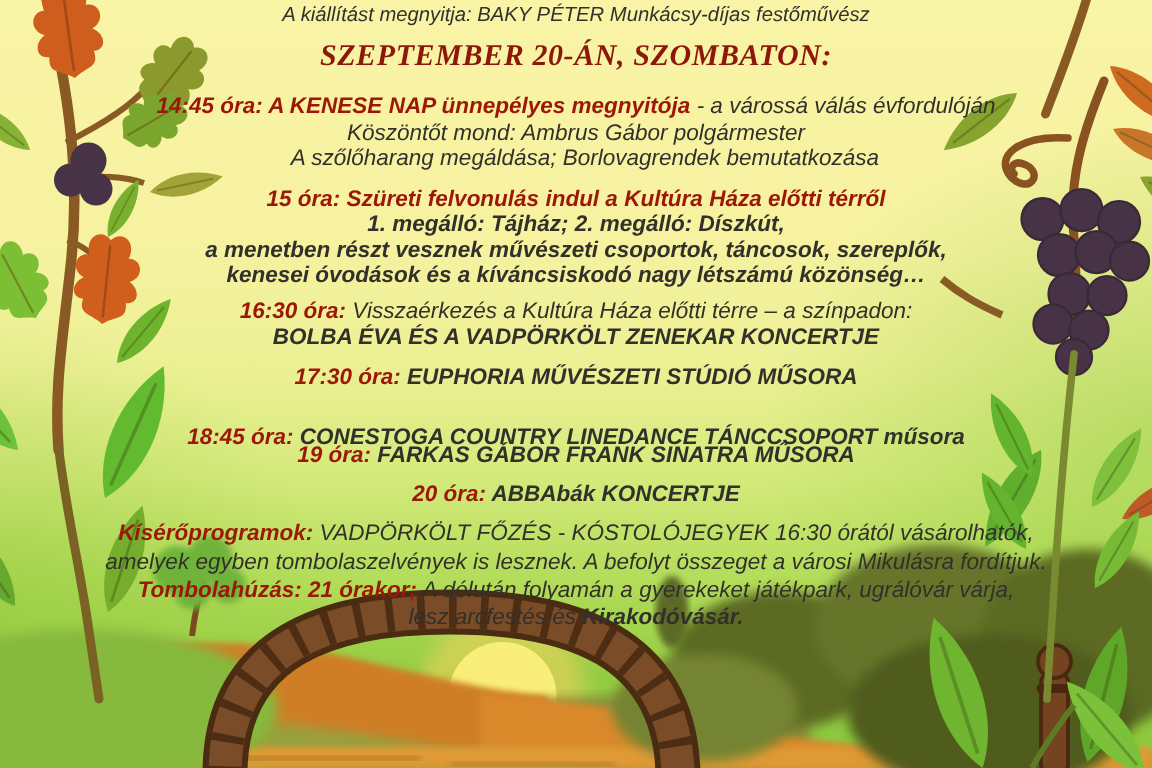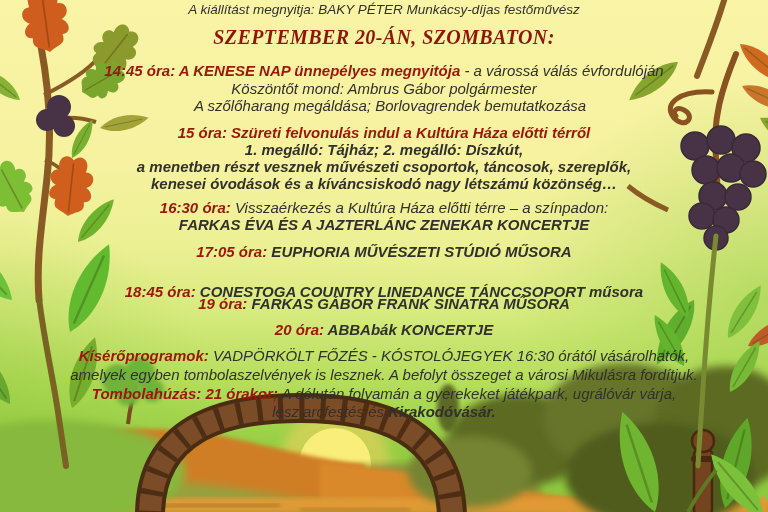--- a/index.html
+++ b/index.html
@@ -190,23 +190,23 @@
     <div class="line fs-body l1445a"><span class="t-red">14:45 óra: A KENESE NAP ünnepélyes megnyitója</span><span class="t-dark"> - a várossá válás évfordulóján</span></div>
     <div class="line fs-body l1445b t-dark">Köszöntőt mond: Ambrus Gábor polgármester</div>
     <div class="line fs-body l1445c t-dark">A szőlőharang megáldása; Borlovagrendek bemutatkozása</div>
 
     <div class="line fs-body l15a t-red">15 óra: Szüreti felvonulás indul a Kultúra Háza előtti térről</div>
     <div class="line fs-body l15b t-bold">1. megálló: Tájház; 2. megálló: Díszkút,</div>
     <div class="line fs-body l15c t-bold">a menetben részt vesznek művészeti csoportok, táncosok, szereplők,</div>
     <div class="line fs-body l15d t-bold">kenesei óvodások és a kíváncsiskodó nagy létszámú közönség…</div>
 
     <div class="line fs-body l1630a"><span class="t-red">16:30 óra:</span><span class="t-dark"> Visszaérkezés a Kultúra Háza előtti térre – a színpadon:</span></div>
-    <div class="line fs-body l1630b t-bold">FARKAS ÉVA ÉS A JAZTERLÁNC ZENEKAR KONCERTJE</div>
-
-    <div class="line fs-body l1730"><span class="t-red">17:05 óra:</span><span class="t-bold"> EUPHORIA MŰVÉSZETI STÚDIÓ MŰSORA</span></div>
+    <div class="line fs-body l1630b t-bold">BOLBA ÉVA ÉS A VADPÖRKÖLT ZENEKAR KONCERTJE</div>
+
+    <div class="line fs-body l1730"><span class="t-red">17:30 óra:</span><span class="t-bold"> EUPHORIA MŰVÉSZETI STÚDIÓ MŰSORA</span></div>
 
     <div class="line fs-body l1845"><span class="t-red">18:45 óra:</span><span class="t-bold"> CONESTOGA COUNTRY LINEDANCE TÁNCCSOPORT műsora</span></div>
 
     <div class="line fs-body l1900"><span class="t-red">19 óra:</span><span class="t-bold"> FARKAS GÁBOR FRANK SINATRA MŰSORA</span></div>
 
     <div class="line fs-body l2000"><span class="t-red">20 óra:</span><span class="t-bold"> ABBAbák KONCERTJE</span></div>
 
     <div class="line fs-body side1"><span class="t-red">Kísérőprogramok:</span><span class="t-dark"> VADPÖRKÖLT FŐZÉS - KÓSTOLÓJEGYEK 16:30 órától vásárolhatók,</span></div>
     <div class="line fs-body side2 t-dark">amelyek egyben tombolaszelvények is lesznek. A befolyt összeget a városi Mikulásra fordítjuk.</div>
 

